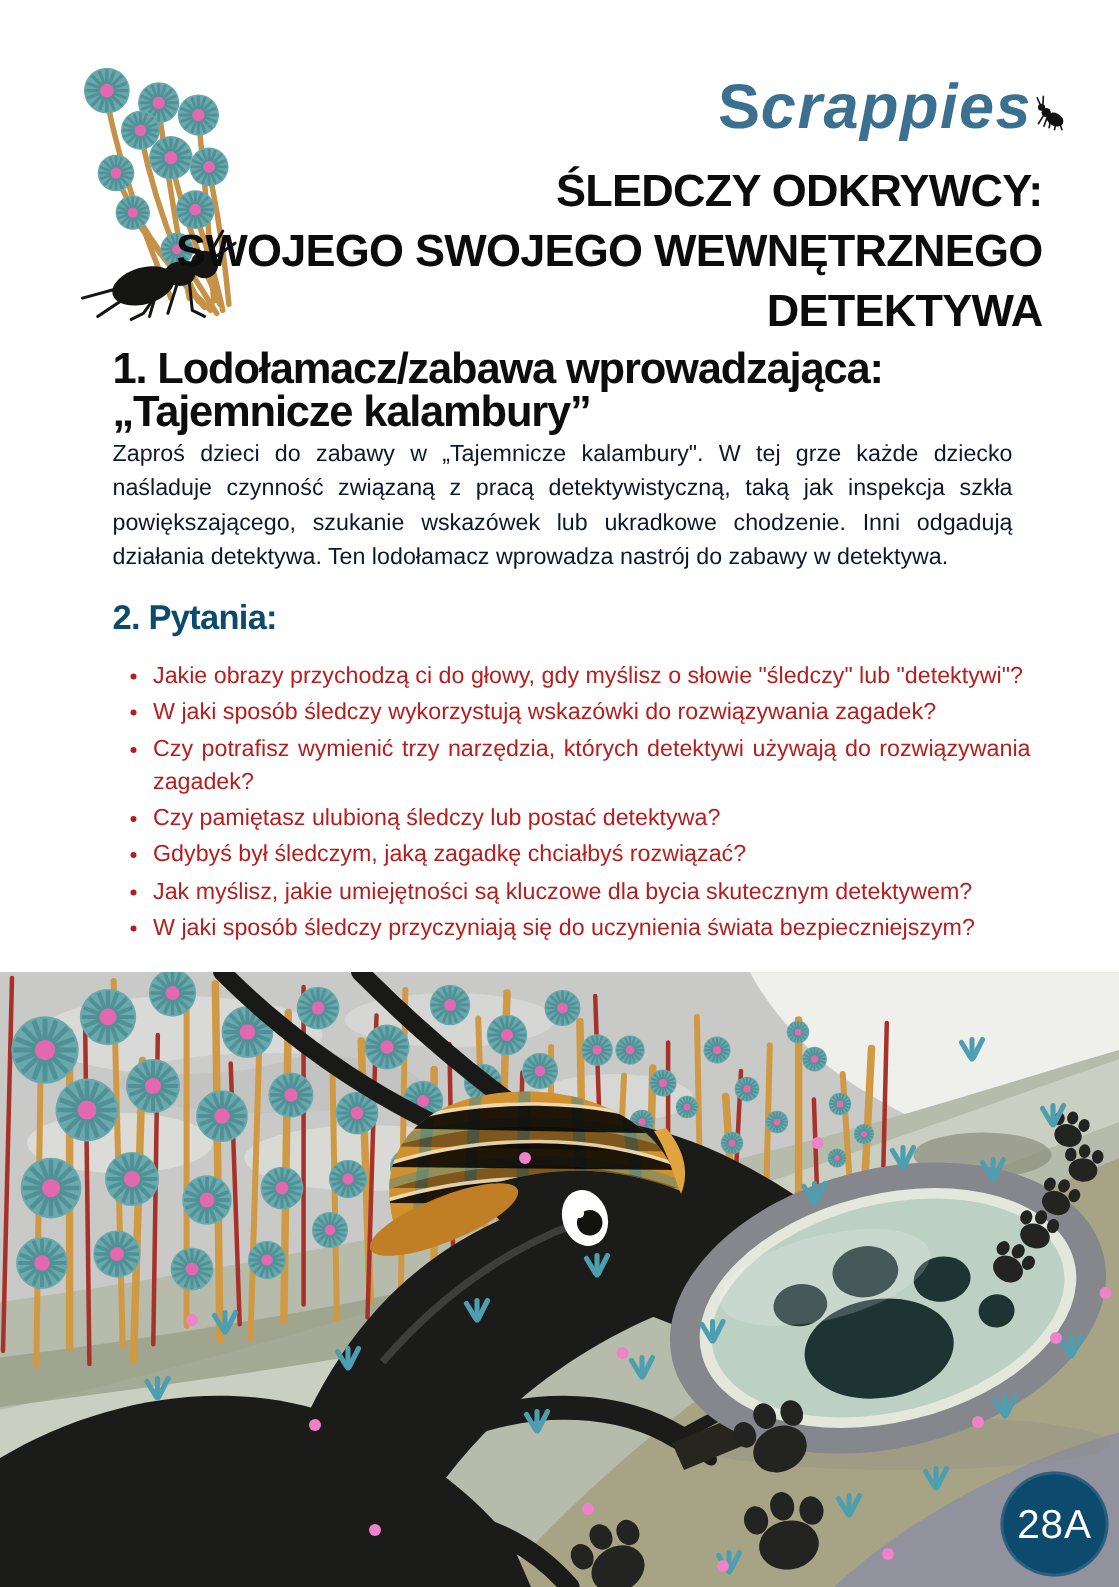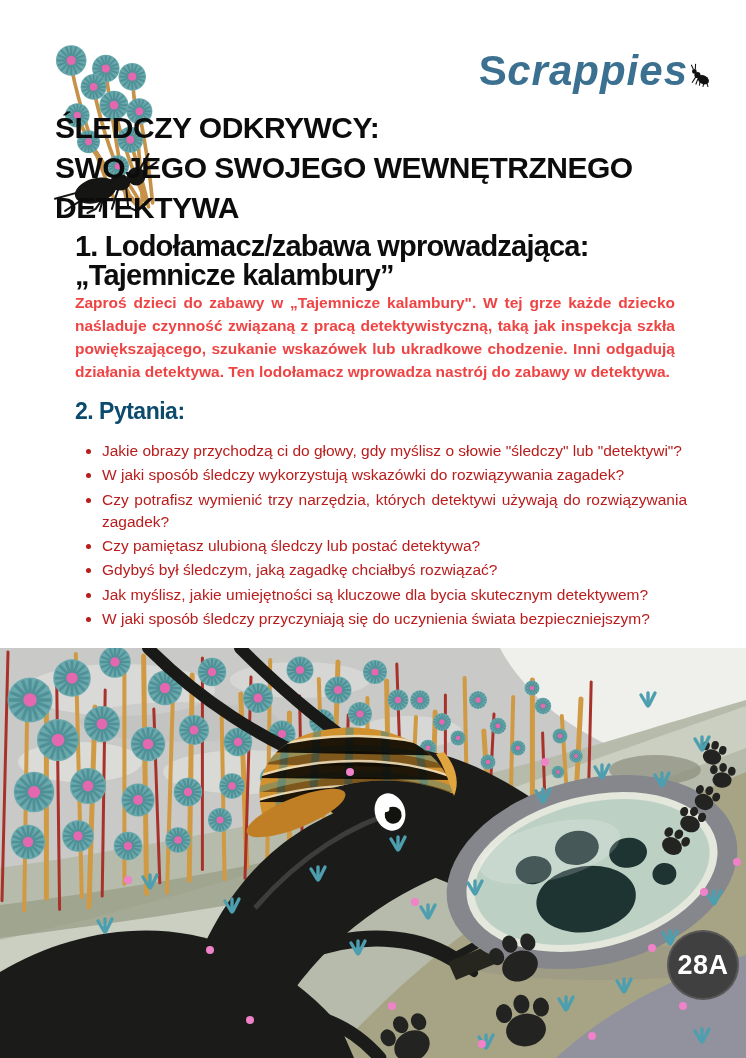--- a/index.html
+++ b/index.html
@@ -8,38 +8,38 @@
     font-family:"Liberation Sans",sans-serif;overflow:hidden;
   }
   
   .corner-art{position:absolute;left:42px;top:36px;width:210px;height:178px;}
   .brand{position:absolute;right:34px;top:50px;display:flex;align-items:flex-end;
     color:#3b7090;font-weight:bold;letter-spacing:.5px;line-height:1;}
   .brand .big-s{font-size:42px;}
   .brand .rest{font-size:42px;letter-spacing:1px;font-style:italic;}
   .brand svg{margin-left:2px;margin-bottom:4px;}
   
-  .title{position:absolute;left:55px;top:108px;width:640px;text-align:left;
+  .title{position:absolute;left:55px;top:108px;width:640px;text-align:right;
     font-weight:bold;color:#0c0c0c;font-size:30px;line-height:40px;letter-spacing:-0.5px;}
   .title div{white-space:nowrap;}
   
   .h1{position:absolute;left:75px;top:232px;width:640px;font-weight:bold;
     font-size:29px;line-height:29px;letter-spacing:-0.8px;color:#0d0d0d;}
   .para{position:absolute;left:75px;top:291px;width:600px;font-size:15.5px;
-    line-height:23px;color:#ef4444;text-align:justify;font-weight:bold;}
+    line-height:23px;color:#0f172a;text-align:justify;}
   .h2{position:absolute;left:75px;top:398px;font-weight:bold;font-size:23px;
     letter-spacing:-0.5px;color:#0c4a6e;}
   .qs{position:absolute;left:75px;top:440px;width:612px;}
   .qs ul{margin:0;padding:0 0 0 27px;}
   .qs li{font-size:15.5px;line-height:22.3px;color:#b91c1c;text-align:justify;
     margin-bottom:2px;}
   
   .scene{position:absolute;left:0;top:648px;width:746px;height:410px;display:block;}
-  .badge{position:absolute;left:667px;top:930px;width:72px;height:70px;border-radius:50%;
-    background:#404040;color:#fff;font-weight:bold;font-size:27px;letter-spacing:.5px;
+  .badge{position:absolute;left:667px;top:981px;width:72px;height:70px;border-radius:50%;
+    background:#0c4a6e;color:#fff;font-weight:normal;font-size:27px;letter-spacing:.5px;
     display:flex;align-items:center;justify-content:center;
     box-shadow:inset 0 0 0 2px rgba(255,255,255,.12);}
 </style>
 </head>
 <body>
 
 <svg width="0" height="0" style="position:absolute">
   <defs>
     <g id="flower">
       <circle r="15" fill="#69a9ad"></circle>

